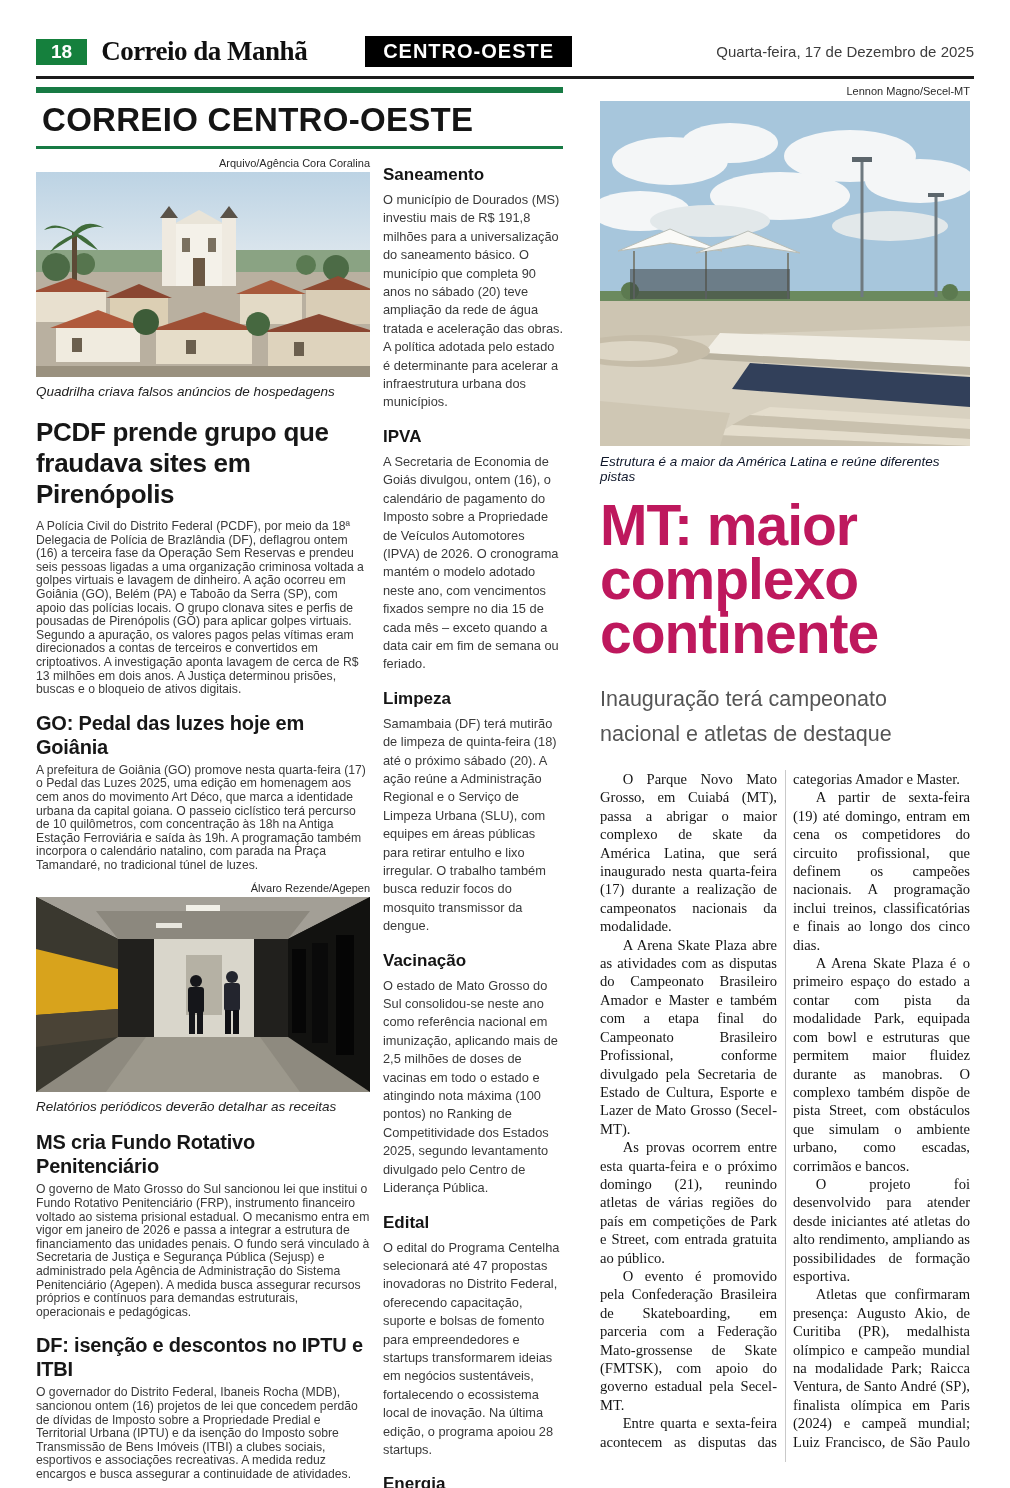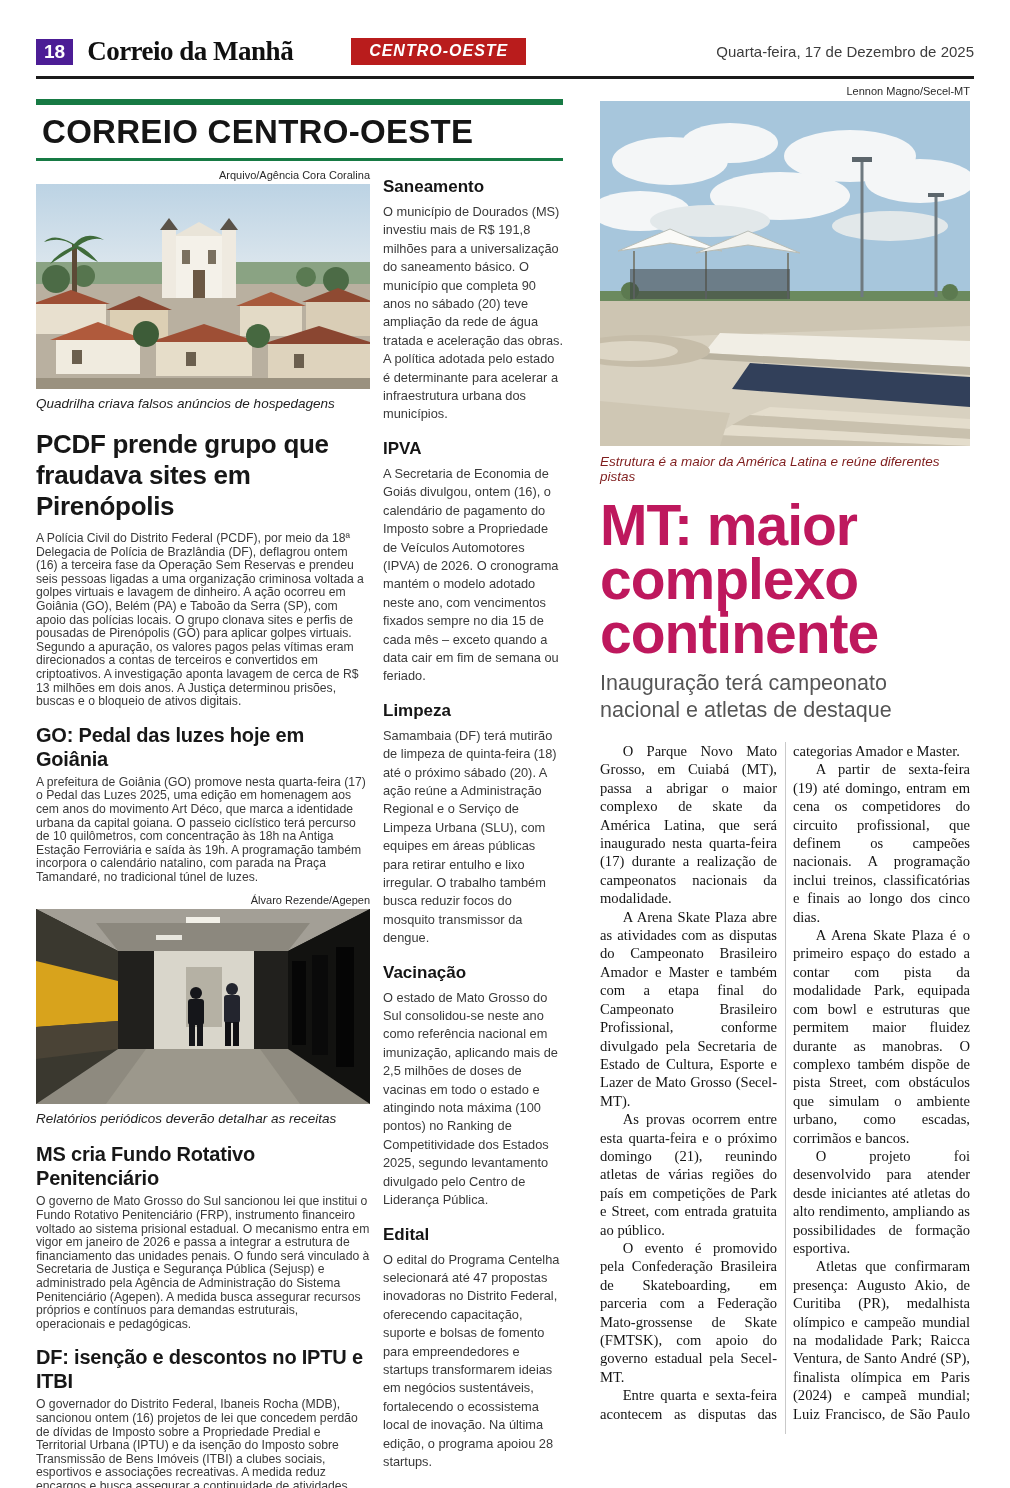--- a/index.html
+++ b/index.html
@@ -3,31 +3,31 @@
 <meta charset="utf-8">
 <style>
   * { margin:0; padding:0; box-sizing:border-box; }
   html,body { width:1010px; height:1488px; background:#ffffff; overflow:hidden;
               font-family:"Liberation Sans", sans-serif; color:#1c1c1c; }
   .page { width:1010px; height:1488px; padding:0 36px; position:relative; }
 
   
   .page-header { display:flex; align-items:center; padding-top:36px; padding-bottom:9px;
                  border-bottom:3px solid #1b1b1b; }
-  .pagenum { background:#4c1d95; color:#fff; font-weight:bold; font-size:19px;
-             padding:3px 8px 4px; line-height:1; }
+  .pagenum { background:#15803d; color:#fff; font-weight:bold; font-size:19px;
+             padding:3px 15px 4px; line-height:1; }
   .masthead { font-family:"Liberation Serif", serif; font-weight:bold; font-size:27px;
               letter-spacing:-0.5px; margin-left:14px; color:#101010; }
-  .section-badge { background:#b91c1c; color:#fff; font-weight:bold; font-size:16px;
-                   letter-spacing:1px; padding:5px 18px 6px; margin-left:58px; line-height:1;font-style:italic; }
+  .section-badge { background:#000000; color:#fff; font-weight:bold; font-size:20px;
+                   letter-spacing:1px; padding:5px 18px 6px; margin-left:58px; line-height:1; }
   .edition-date { margin-left:auto; font-size:15px; color:#3d3d3d; }
 
   
   .content { display:flex; gap:37px; align-items:flex-start; }
-  .left-block { width:527px; margin-top:20px; height:1354px; display:flex; flex-direction:column; }
+  .left-block { width:527px; margin-top:8px; height:1354px; display:flex; flex-direction:column; }
   .right-block { width:370px; }
 
   .green-top { border-top:6px solid #177a44; }
   .block-title { font-size:33px; font-weight:bold; letter-spacing:0.3px; color:#151515;
                  padding:8px 6px 0; }
   .title-rule { border:none; border-top:3px solid #177a44; margin:7px 0 8px; }
 
   .columns { display:flex; gap:13px; flex:1; }
   .leftcol { width:334px; display:flex; flex-direction:column; }
   .midcol  { width:180px; display:flex; flex-direction:column; padding-top:8px; }
@@ -42,24 +42,24 @@
   .headline-md { font-size:20px; line-height:24px; font-weight:bold; color:#171717;
                  margin:14px 0 5px; letter-spacing:-0.2px; }
   .body-sm { font-size:12.2px; line-height:13.6px; color:#3a3a3a; }
 
   .brief { margin-bottom:15px; }
   .brief-title { font-size:17px; font-weight:bold; color:#151515; margin-bottom:6px; }
   .brief-body { font-size:12.8px; line-height:18.4px; color:#3a3a3a; }
 
   
   .main-credit { font-size:11px; color:#2a2a2a; text-align:right; margin:6px 0 4px; }
-  .main-caption { font-size:13.5px; font-style:italic; color:#7f1d1d; margin:8px 0 14px; }
+  .main-caption { font-size:13.5px; font-style:italic; color:#0f172a; margin:8px 0 14px; }
   .main-headline { font-size:57px; line-height:54px; font-weight:bold; color:#be185d;
                    letter-spacing:-1px; }
-  .main-subtitle { font-size:21.5px; line-height:27px; color:#555; margin-top:10px; }
+  .main-subtitle { font-size:21.5px; line-height:35px; color:#555; margin-top:22px; }
   .main-body { margin-top:18px; height:692px; overflow:hidden;
                column-count:2; column-gap:16px; column-rule:1px solid #c9c9c9;
                font-family:"Liberation Serif", serif; font-size:14.6px; line-height:18.4px;
                color:#141414; text-align:justify; hyphens:auto; }
   .main-body p { text-indent:1.55em; }
 </style>
 </head>
 <body>
 
 <div class="page">

